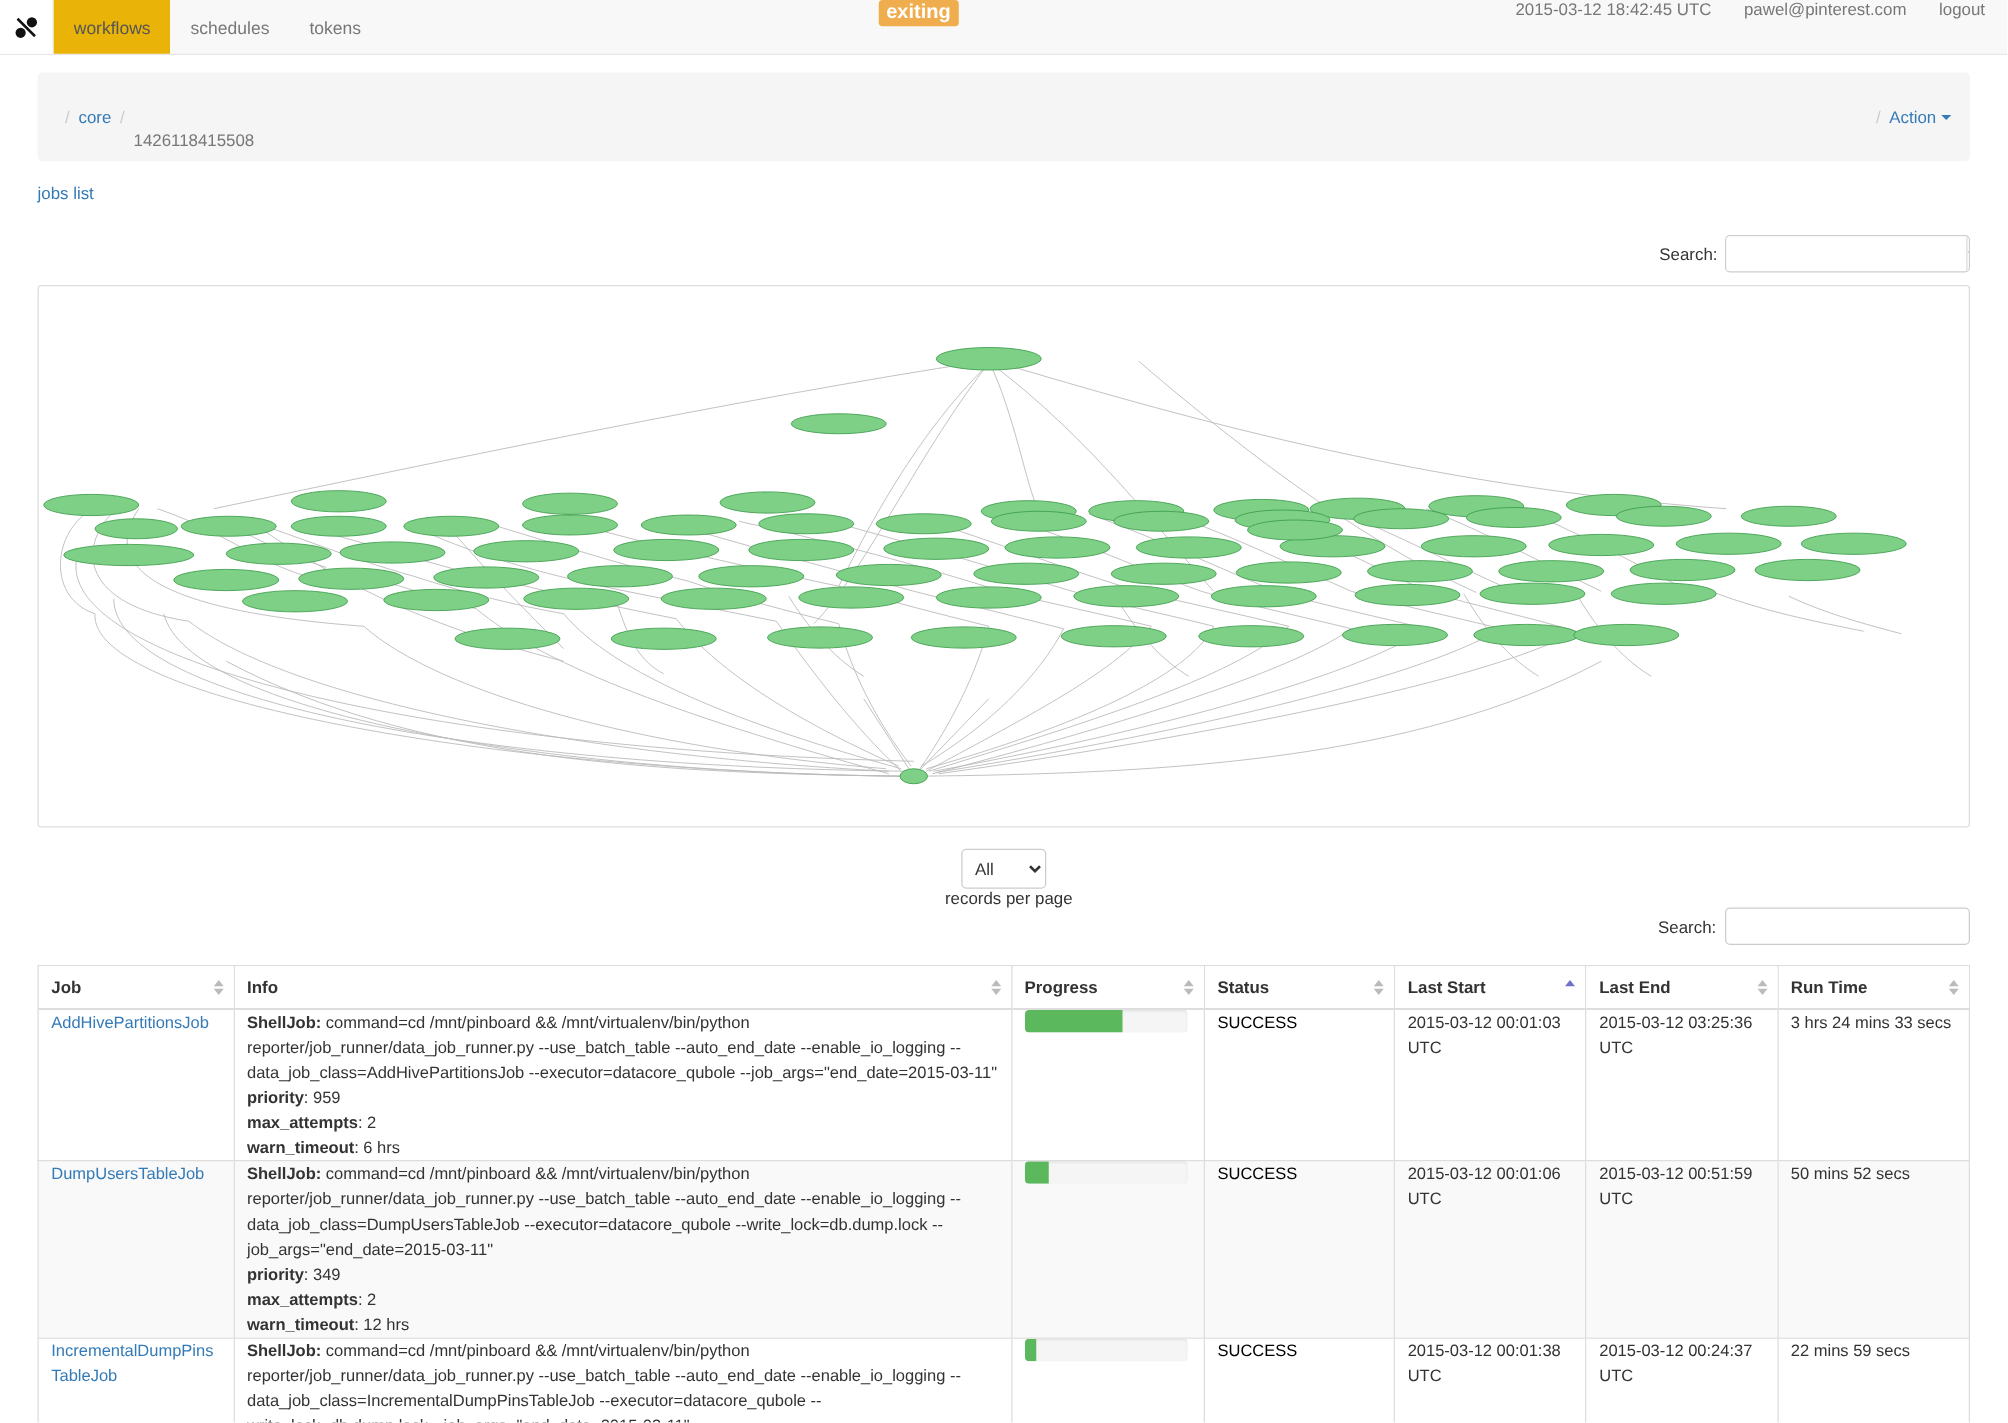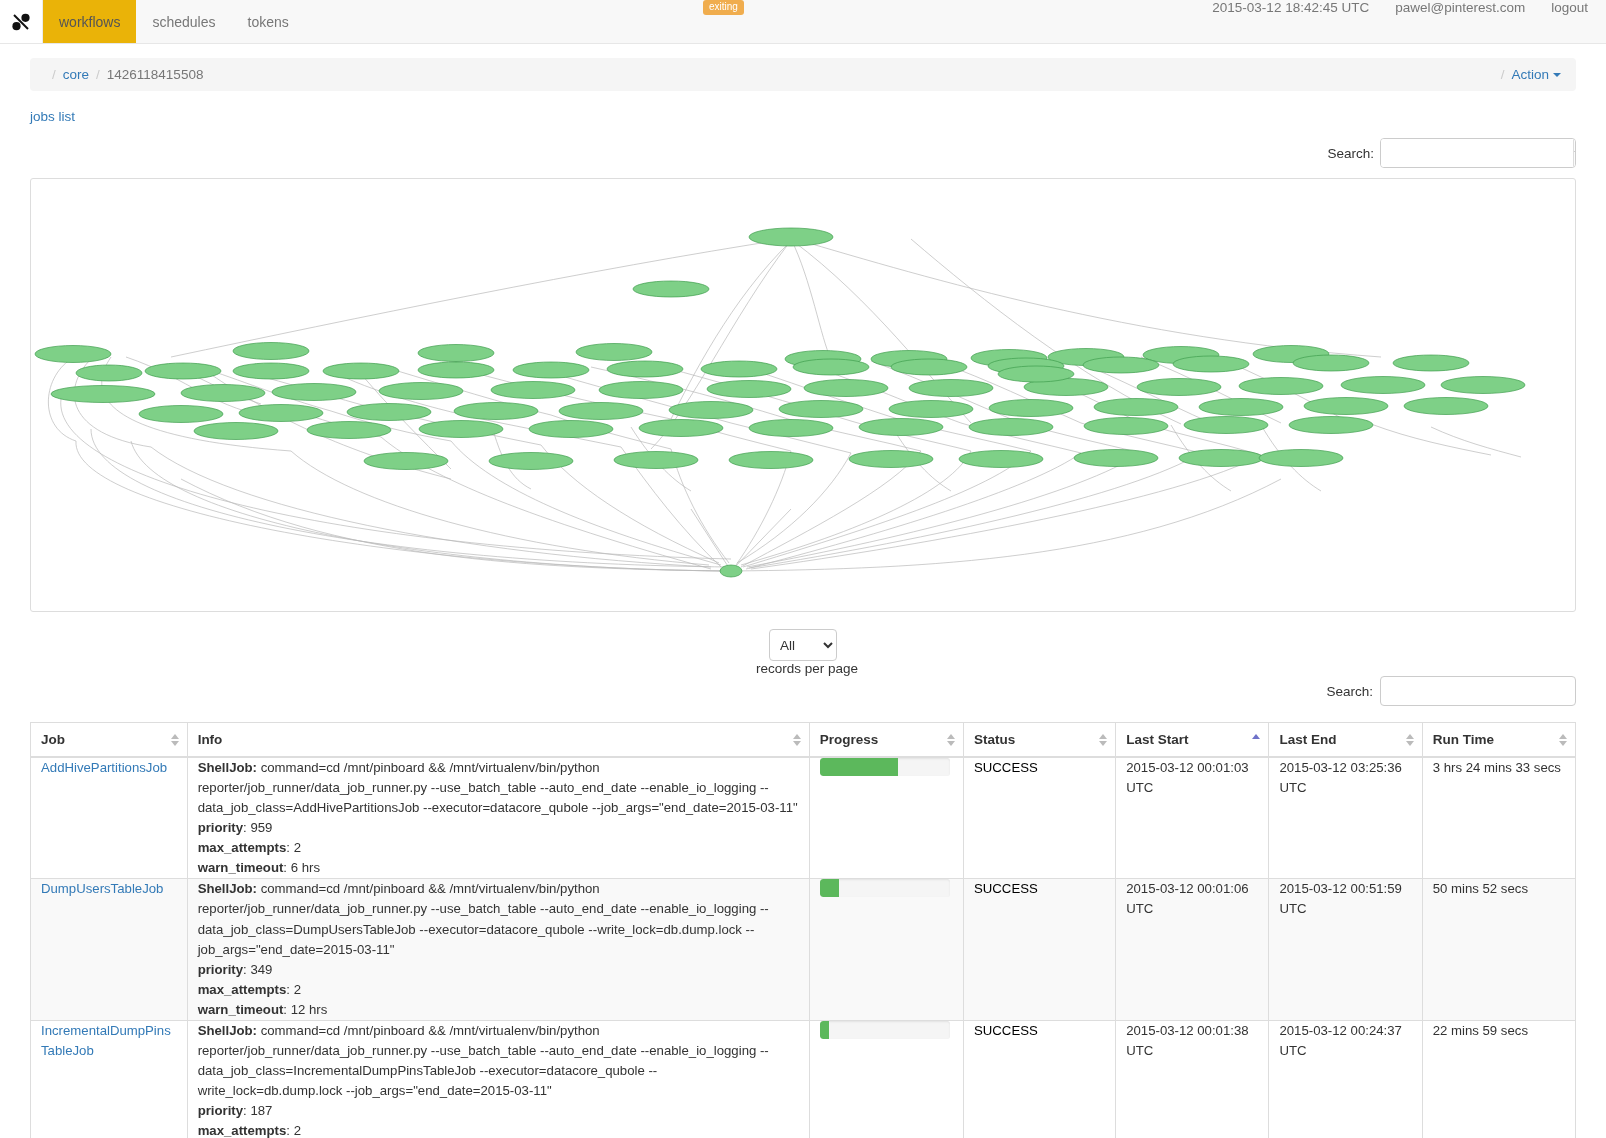--- a/index.html
+++ b/index.html
@@ -47,55 +47,55 @@
   }
   .nav-right span, .nav-right a {
     color: #777; font-size: 13.5px; text-decoration: none; cursor: pointer;
   }
   .nav-right .static { cursor: default; }
   .exiting-badge {
     position: absolute;
     left: 703px; top: 0px;
     background: #f0ad4e;
     color: #fff;
-    font-size: 10px;
-    font-weight: normal;
+    font-size: 16px;
+    font-weight: bold;
     padding: 2px 6px 3px 6px;
     border-radius: 3px;
     line-height: 1;
   }
 
   
   .crumb-wrap { padding: 14px 30px 0 30px; }
   .breadcrumb {
     background: #f5f5f5;
     border-radius: 4px;
     padding: 9px 15px;
     display: flex;
     align-items: center;
     font-size: 13.5px;
   }
   .breadcrumb .sep { color: #ccc; margin: 0 7px; }
   .breadcrumb a { color: #337ab7; text-decoration: none; cursor: pointer; }
-  .breadcrumb .plain { color: #777; }
+  .breadcrumb .plain { color: #777; margin-top: 38px; }
   .breadcrumb .right { margin-left: auto; display: flex; align-items: center; }
   .caret {
     display: inline-block;
     width: 0; height: 0;
     margin-left: 4px;
     border-left: 4px solid transparent;
     border-right: 4px solid transparent;
     border-top: 4px solid #337ab7;
     vertical-align: middle;
   }
 
   
   .jobs-list-link {
     display: block;
-    margin: 18px 0 4px 30px;
+    margin: 18px 0 16px 30px;
     color: #337ab7;
     font-size: 13.5px;
     text-decoration: none;
     cursor: pointer;
   }
 
   
   .graph-search {
     display: flex; align-items: center; justify-content: flex-end;
     padding: 10px 30px 0 30px;

